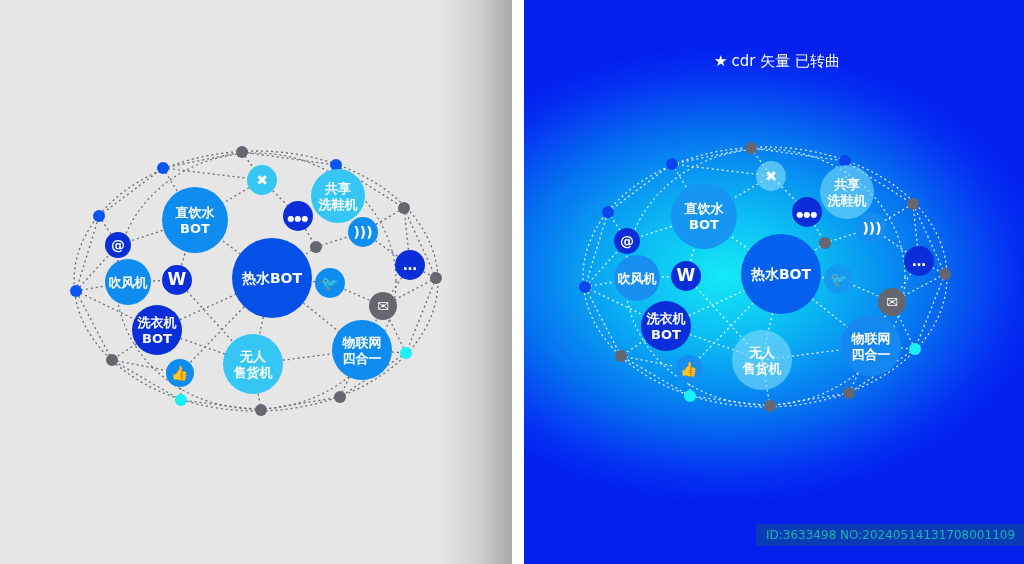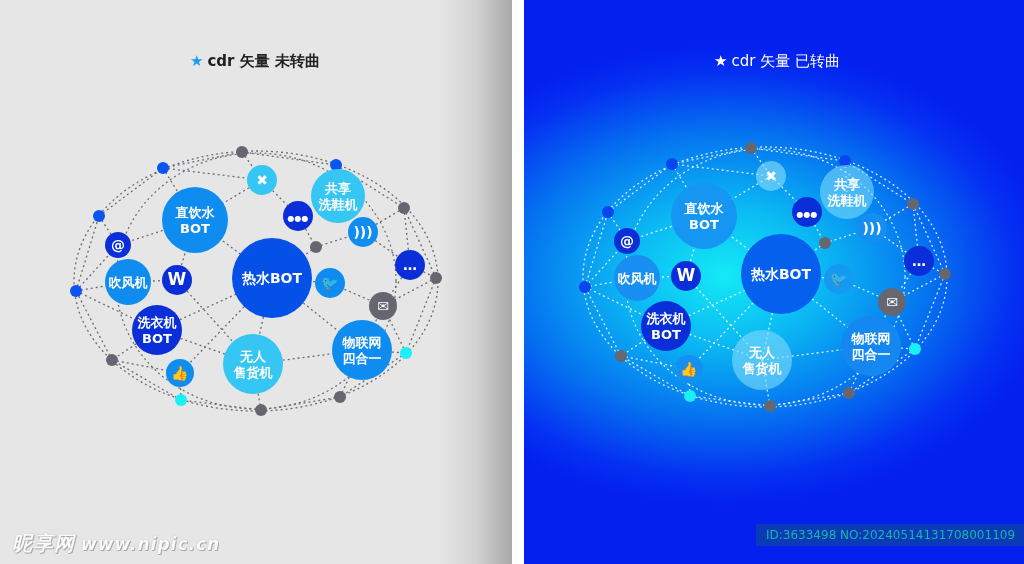--- a/index.html
+++ b/index.html
@@ -15,21 +15,20 @@
   svg.net{position:absolute;left:0;top:0;}
   .node text{font-weight:bold;fill:#fff;font-family:"DejaVu Sans","Liberation Sans",sans-serif;}
   .watermark{position:absolute;left:12px;top:530px;font-size:20px;font-weight:bold;font-style:italic;color:#fafafa;text-shadow:0 0 1px #9a9a9a,1px 1px 0 #aaa;letter-spacing:1px;white-space:nowrap;}
   .watermark .url{font-size:17px;margin-left:6px;}
   .idbadge{position:absolute;left:756px;top:524px;background:#0a3ab5;color:#14b8a6;font-size:12px;padding:4px 10px;white-space:nowrap;}
 </style>
 </head>
 <body>
 
 <div class="panel" id="left">
-  <div class="title"><span class="star">★</span><span>cdr 矢量  未转曲</span></div>
   <svg class="net" width="512" height="564" id="svgL">
       <ellipse cx="256" cy="281" rx="182" ry="130" fill="none" stroke="#6b6b74" stroke-width="1.3" stroke-dasharray="2 3"></ellipse>
       <ellipse cx="256" cy="281" rx="140" ry="128" fill="none" stroke="#6b6b74" stroke-width="1.2" stroke-dasharray="2 3"></ellipse>
       <line x1="163" y1="168" x2="242" y2="152" stroke="#6b6b74" stroke-width="1.3" stroke-dasharray="2 3"></line>
       <line x1="242" y1="152" x2="336" y2="165" stroke="#6b6b74" stroke-width="1.3" stroke-dasharray="2 3"></line>
       <line x1="336" y1="165" x2="404" y2="208" stroke="#6b6b74" stroke-width="1.3" stroke-dasharray="2 3"></line>
       <line x1="404" y1="208" x2="436" y2="278" stroke="#6b6b74" stroke-width="1.3" stroke-dasharray="2 3"></line>
       <line x1="436" y1="278" x2="406" y2="353" stroke="#6b6b74" stroke-width="1.3" stroke-dasharray="2 3"></line>
       <line x1="406" y1="353" x2="340" y2="397" stroke="#6b6b74" stroke-width="1.3" stroke-dasharray="2 3"></line>
       <line x1="340" y1="397" x2="261" y2="410" stroke="#6b6b74" stroke-width="1.3" stroke-dasharray="2 3"></line>
@@ -154,21 +153,20 @@
         <circle cx="253" cy="364" r="30" fill="#35c6f4"></circle>
         <text x="253" y="360.94" text-anchor="middle" font-size="13">无人</text>
         <text x="253" y="376.94" text-anchor="middle" font-size="13">售货机</text>
       </g>
       <g class="node">
         <circle cx="362" cy="350" r="30" fill="#0f8cf0"></circle>
         <text x="362" y="346.94" text-anchor="middle" font-size="13">物联网</text>
         <text x="362" y="362.94" text-anchor="middle" font-size="13">四合一</text>
       </g>
     </svg>
-  <div class="watermark"><span>昵享网</span><span class="url">www.nipic.cn</span></div>
 </div>
 
 <div class="panel" id="right">
   <div class="title"><span class="star">★</span><span>cdr 矢量  已转曲</span></div>
   <svg class="net" width="512" height="564" id="svgR">
       <ellipse cx="241" cy="277" rx="182" ry="130" fill="none" stroke="rgba(255,255,255,0.85)" stroke-width="1.3" stroke-dasharray="2 3"></ellipse>
       <ellipse cx="241" cy="277" rx="140" ry="128" fill="none" stroke="rgba(255,255,255,0.85)" stroke-width="1.2" stroke-dasharray="2 3"></ellipse>
       <line x1="148" y1="164" x2="227" y2="148" stroke="rgba(255,255,255,0.85)" stroke-width="1.3" stroke-dasharray="2 3"></line>
       <line x1="227" y1="148" x2="321" y2="161" stroke="rgba(255,255,255,0.85)" stroke-width="1.3" stroke-dasharray="2 3"></line>
       <line x1="321" y1="161" x2="389" y2="204" stroke="rgba(255,255,255,0.85)" stroke-width="1.3" stroke-dasharray="2 3"></line>

